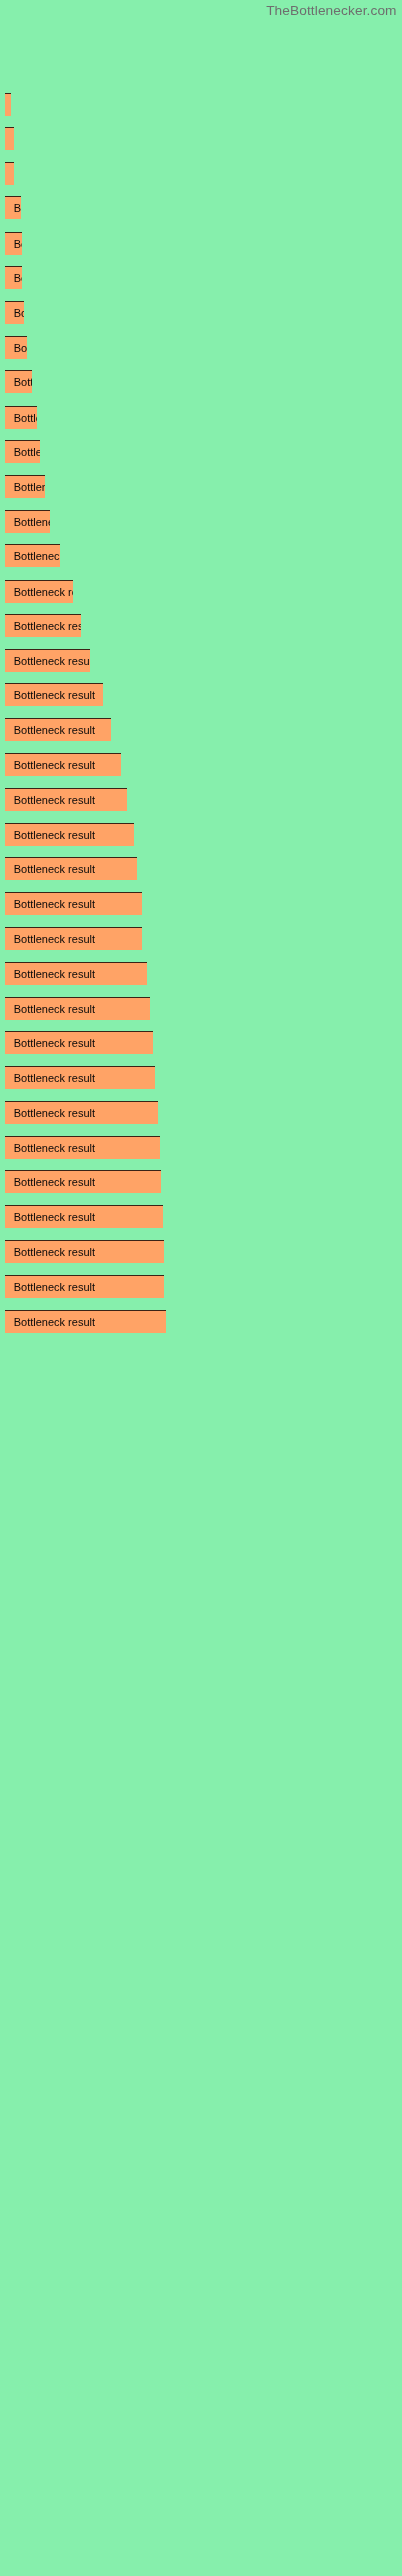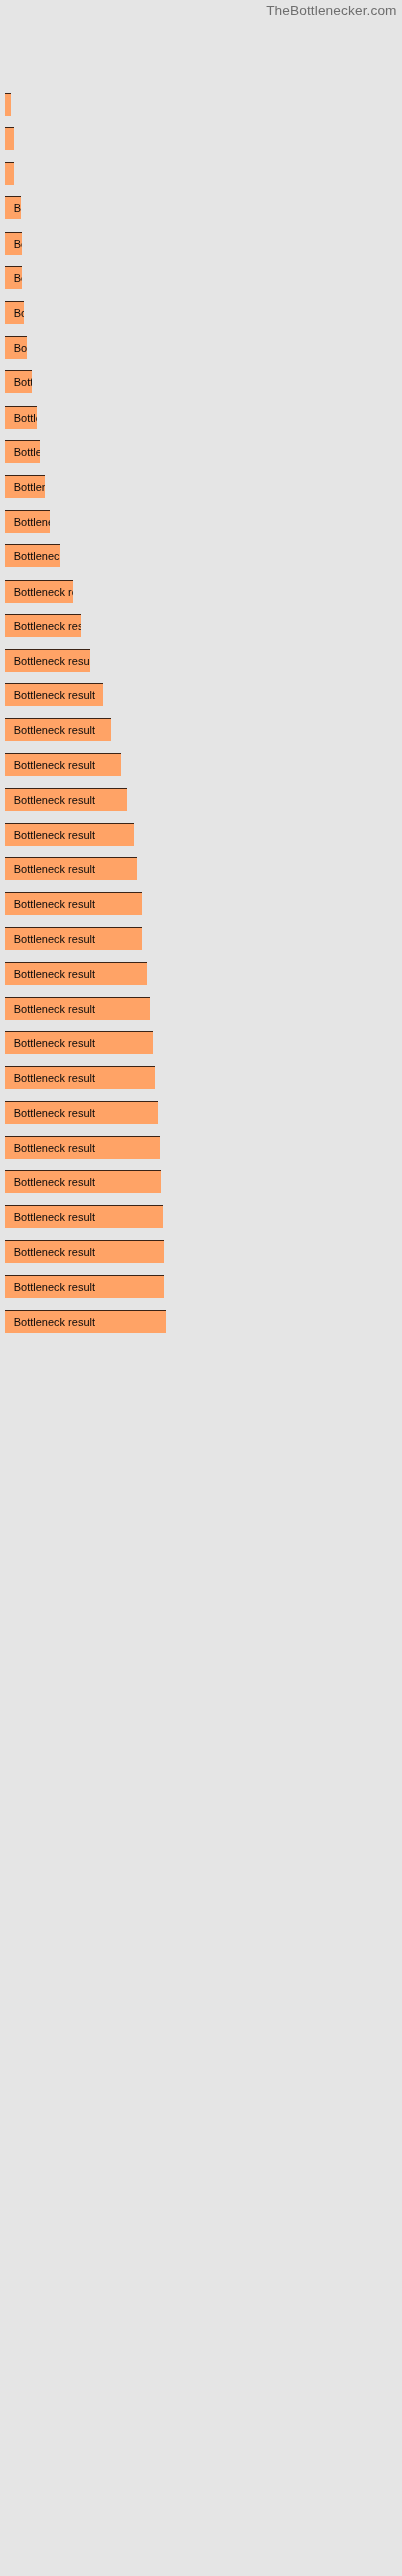--- a/index.html
+++ b/index.html
@@ -13,21 +13,21 @@
     position: relative;
     overflow: hidden;
     font-family: "Liberation Sans", sans-serif;
     -webkit-font-smoothing: antialiased;
   }
   #page {
     position: absolute;
     left: 0; top: 0;
     width: 403px;
     height: 2576px;
-    background: #e5e5e5;
+    background: #86efac;
   }
   #watermark {
     position: absolute;
     right: 6.4px;
     top: 3.2px;
     color: #6e6e6e;
     font-size: 13.7px;
     font-family: "Liberation Sans", sans-serif;
     letter-spacing: 0.1px;
     white-space: nowrap;

